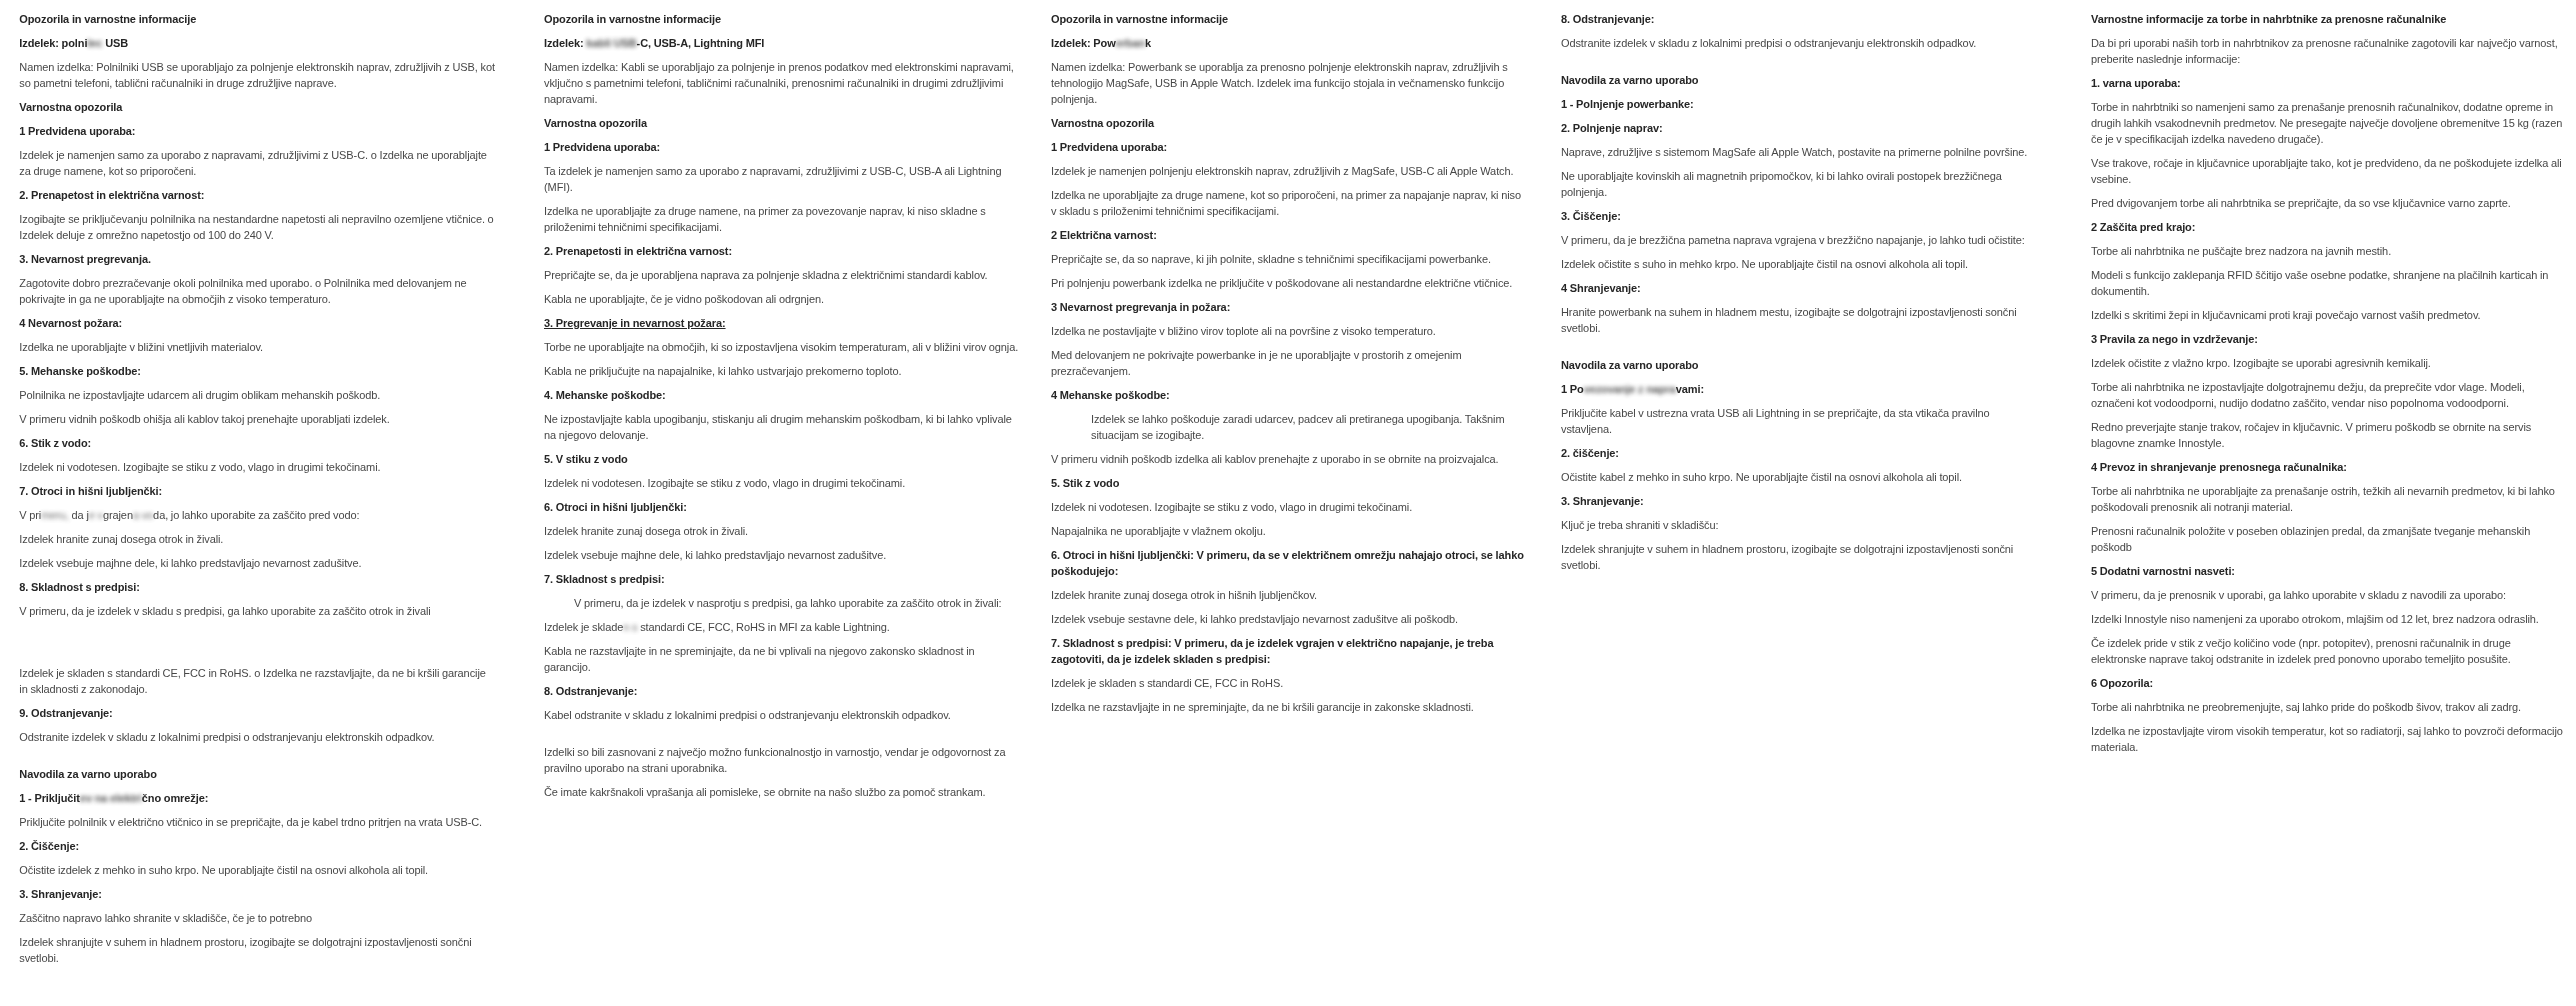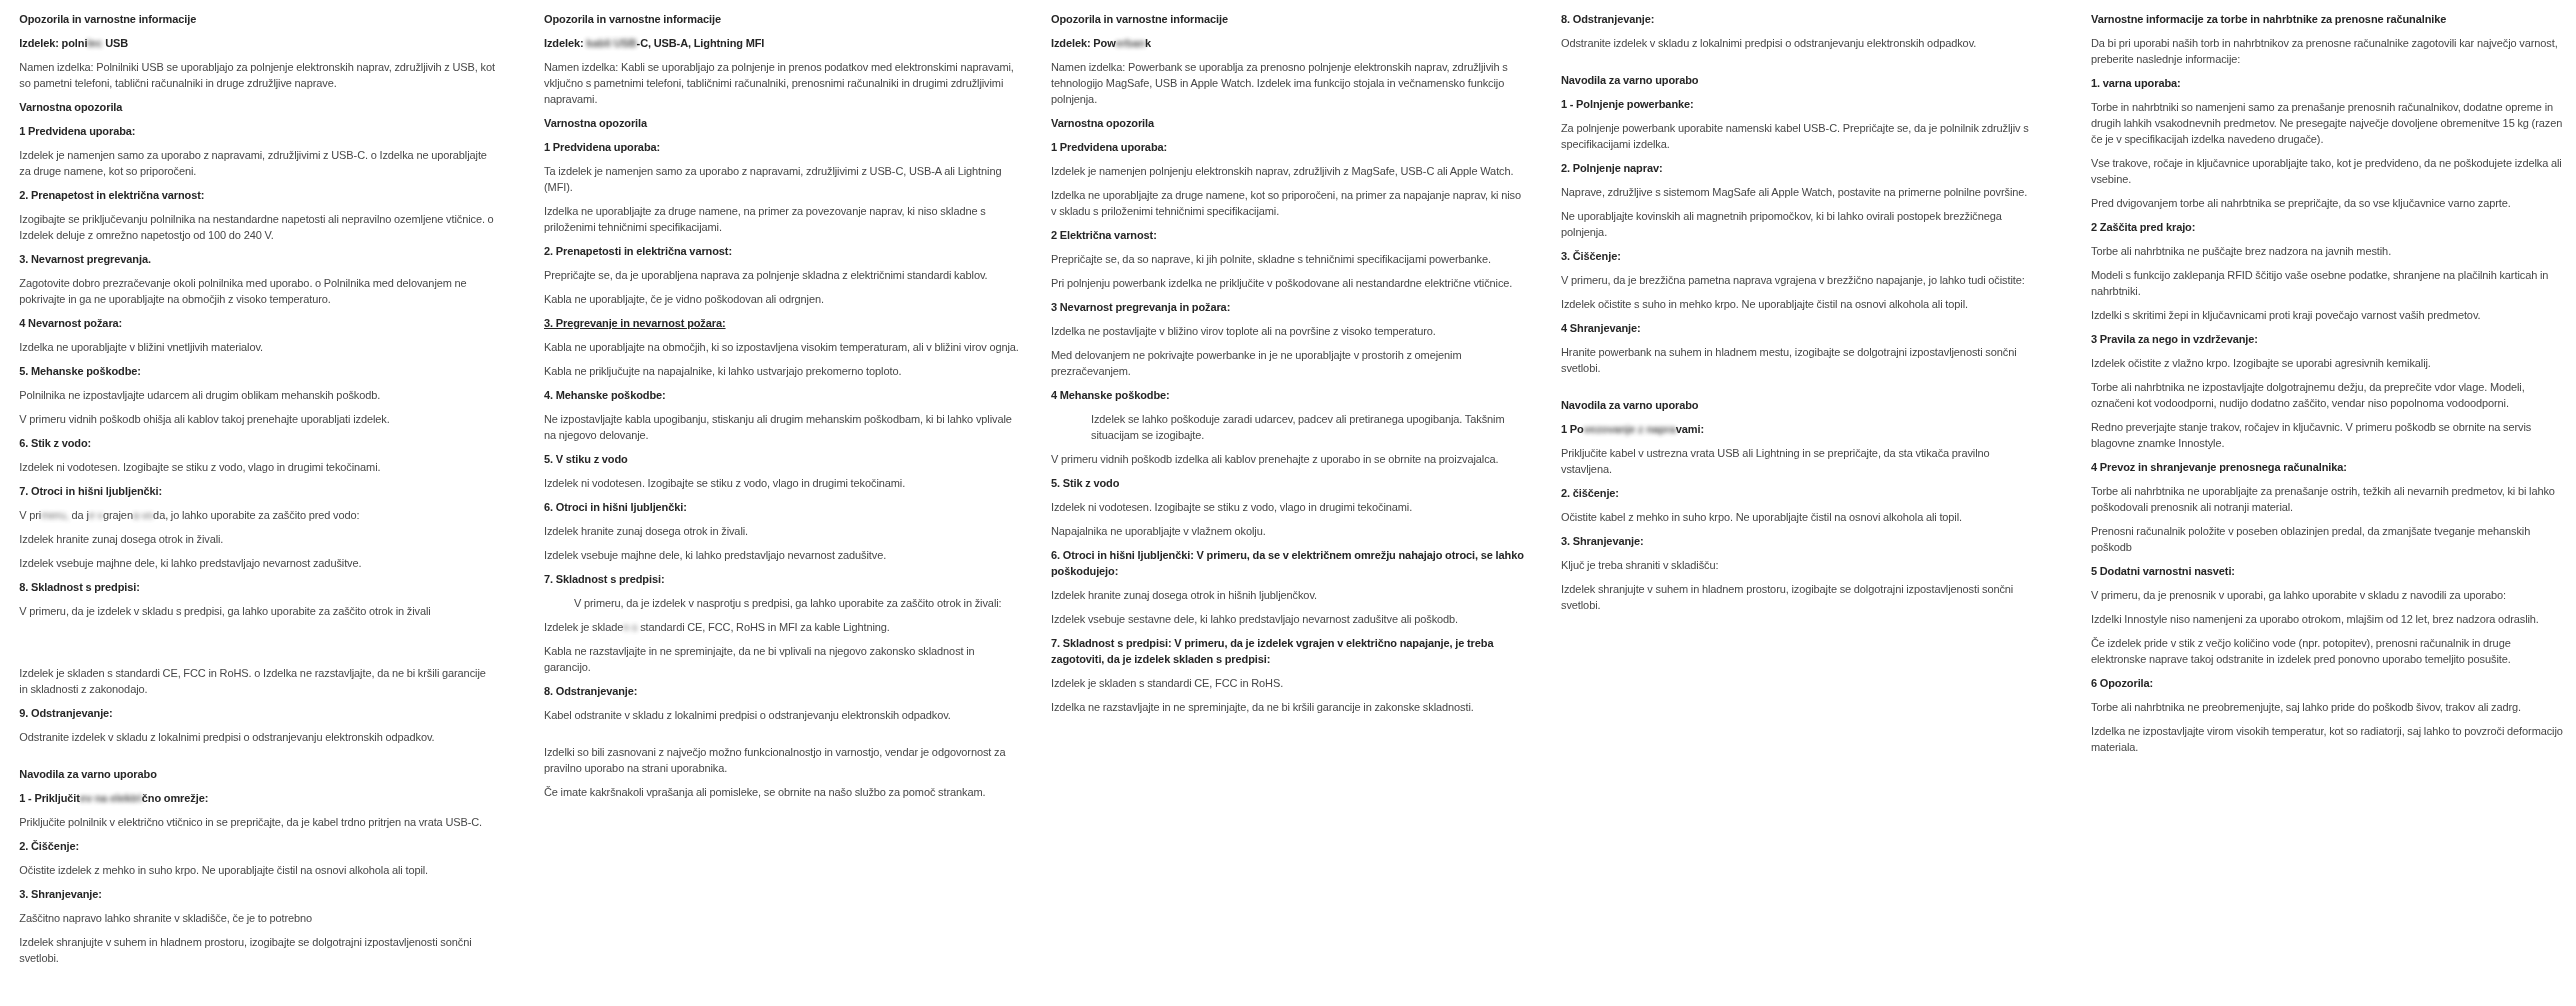--- a/index.html
+++ b/index.html
@@ -91,21 +91,21 @@
       <div class="block h" style="color: rgb(38, 38, 38);"><span>Izdelek: </span><span class="blur">kabli USB</span><span>-C, USB-A, Lightning MFI</span></div>
       <div class="block p" style="color: rgb(71, 71, 71);">Namen izdelka: Kabli se uporabljajo za polnjenje in prenos podatkov med elektronskimi napravami, vključno s pametnimi telefoni, tabličnimi računalniki, prenosnimi računalniki in drugimi združljivimi napravami.</div>
       <div class="block h" style="color: rgb(38, 38, 38);">Varnostna opozorila</div>
       <div class="block h" style="color: rgb(38, 38, 38);">1 Predvidena uporaba:</div>
       <div class="block p" style="color: rgb(71, 71, 71);">Ta izdelek je namenjen samo za uporabo z napravami, združljivimi z USB-C, USB-A ali Lightning (MFI).</div>
       <div class="block p" style="color: rgb(71, 71, 71);">Izdelka ne uporabljajte za druge namene, na primer za povezovanje naprav, ki niso skladne s priloženimi tehničnimi specifikacijami.</div>
       <div class="block h" style="color: rgb(38, 38, 38);">2. Prenapetosti in električna varnost:</div>
       <div class="block p" style="color: rgb(71, 71, 71);">Prepričajte se, da je uporabljena naprava za polnjenje skladna z električnimi standardi kablov.</div>
       <div class="block p" style="color: rgb(71, 71, 71);">Kabla ne uporabljajte, če je vidno poškodovan ali odrgnjen.</div>
       <div class="block h" style="color: rgb(38, 38, 38); text-decoration: underline;">3. Pregrevanje in nevarnost požara:</div>
-      <div class="block p" style="color: rgb(71, 71, 71);">Kabla ne uporabljajte na območjih, ki so izpostavljena visokim temperaturam, ali v bližini virov ognja.</div>
+      <div class="block p" style="color: rgb(71, 71, 71);">Torbe ne uporabljajte na območjih, ki so izpostavljena visokim temperaturam, ali v bližini virov ognja.</div>
       <div class="block p" style="color: rgb(71, 71, 71);">Kabla ne priključujte na napajalnike, ki lahko ustvarjajo prekomerno toploto.</div>
       <div class="block h" style="color: rgb(38, 38, 38);">4. Mehanske poškodbe:</div>
       <div class="block p" style="color: rgb(71, 71, 71);">Ne izpostavljajte kabla upogibanju, stiskanju ali drugim mehanskim poškodbam, ki bi lahko vplivale na njegovo delovanje.</div>
       <div class="block h" style="color: rgb(38, 38, 38);">5. V stiku z vodo</div>
       <div class="block p" style="color: rgb(71, 71, 71);">Izdelek ni vodotesen. Izogibajte se stiku z vodo, vlago in drugimi tekočinami.</div>
       <div class="block h" style="color: rgb(38, 38, 38);">6. Otroci in hišni ljubljenčki:</div>
       <div class="block p" style="color: rgb(71, 71, 71);">Izdelek hranite zunaj dosega otrok in živali.</div>
       <div class="block p" style="color: rgb(71, 71, 71);">Izdelek vsebuje majhne dele, ki lahko predstavljajo nevarnost zadušitve.</div>
       <div class="block h" style="color: rgb(38, 38, 38);">7. Skladnost s predpisi:</div>
       <div class="block p" style="color: rgb(71, 71, 71); margin-left: 30px;">V primeru, da je izdelek v nasprotju s predpisi, ga lahko uporabite za zaščito otrok in živali:</div>
@@ -141,21 +141,20 @@
       <div class="block p" style="color: rgb(71, 71, 71);">Izdelek vsebuje sestavne dele, ki lahko predstavljajo nevarnost zadušitve ali poškodb.</div>
       <div class="block h" style="color: rgb(38, 38, 38);">7. Skladnost s predpisi: V primeru, da je izdelek vgrajen v električno napajanje, je treba zagotoviti, da je izdelek skladen s predpisi:</div>
       <div class="block p" style="color: rgb(71, 71, 71);">Izdelek je skladen s standardi CE, FCC in RoHS.</div>
       <div class="block p" style="color: rgb(71, 71, 71);">Izdelka ne razstavljajte in ne spreminjajte, da ne bi kršili garancije in zakonske skladnosti.</div>
     </div>
     <div class="column" style="left: 1561px;">
       <div class="block h" style="color: rgb(38, 38, 38);">8. Odstranjevanje:</div>
       <div class="block p" style="color: rgb(71, 71, 71);">Odstranite izdelek v skladu z lokalnimi predpisi o odstranjevanju elektronskih odpadkov.</div>
       <div class="block h gap" style="color: rgb(38, 38, 38);">Navodila za varno uporabo</div>
       <div class="block h" style="color: rgb(38, 38, 38);">1 - Polnjenje powerbanke:</div>
-      <div class="block p" style="color: rgb(71, 71, 71);">Za polnjenje powerbank uporabite namenski kabel USB-C. Prepričajte se, da je polnilnik združljiv s specifikacijami izdelka.</div>
       <div class="block h" style="color: rgb(38, 38, 38);">2. Polnjenje naprav:</div>
       <div class="block p" style="color: rgb(71, 71, 71);">Naprave, združljive s sistemom MagSafe ali Apple Watch, postavite na primerne polnilne površine.</div>
       <div class="block p" style="color: rgb(71, 71, 71);">Ne uporabljajte kovinskih ali magnetnih pripomočkov, ki bi lahko ovirali postopek brezžičnega polnjenja.</div>
       <div class="block h" style="color: rgb(38, 38, 38);">3. Čiščenje:</div>
       <div class="block p" style="color: rgb(71, 71, 71);">V primeru, da je brezžična pametna naprava vgrajena v brezžično napajanje, jo lahko tudi očistite:</div>
       <div class="block p" style="color: rgb(71, 71, 71);">Izdelek očistite s suho in mehko krpo. Ne uporabljajte čistil na osnovi alkohola ali topil.</div>
       <div class="block h" style="color: rgb(38, 38, 38);">4 Shranjevanje:</div>
       <div class="block p" style="color: rgb(71, 71, 71);">Hranite powerbank na suhem in hladnem mestu, izogibajte se dolgotrajni izpostavljenosti sončni svetlobi.</div>
       <div class="block h gap" style="color: rgb(38, 38, 38);">Navodila za varno uporabo</div>
       <div class="block h" style="color: rgb(38, 38, 38);"><span>1 Po</span><span class="blur">vezovanje z napra</span><span>vami:</span></div>
@@ -168,21 +167,21 @@
     </div>
     <div class="column" style="left: 2091px;">
       <div class="block h" style="color: rgb(38, 38, 38);">Varnostne informacije za torbe in nahrbtnike za prenosne računalnike</div>
       <div class="block p" style="color: rgb(71, 71, 71);">Da bi pri uporabi naših torb in nahrbtnikov za prenosne računalnike zagotovili kar največjo varnost, preberite naslednje informacije:</div>
       <div class="block h" style="color: rgb(38, 38, 38);">1. varna uporaba:</div>
       <div class="block p" style="color: rgb(71, 71, 71);">Torbe in nahrbtniki so namenjeni samo za prenašanje prenosnih računalnikov, dodatne opreme in drugih lahkih vsakodnevnih predmetov. Ne presegajte največje dovoljene obremenitve 15 kg (razen če je v specifikacijah izdelka navedeno drugače).</div>
       <div class="block p" style="color: rgb(71, 71, 71);">Vse trakove, ročaje in ključavnice uporabljajte tako, kot je predvideno, da ne poškodujete izdelka ali vsebine.</div>
       <div class="block p" style="color: rgb(71, 71, 71);">Pred dvigovanjem torbe ali nahrbtnika se prepričajte, da so vse ključavnice varno zaprte.</div>
       <div class="block h" style="color: rgb(38, 38, 38);">2 Zaščita pred krajo:</div>
       <div class="block p" style="color: rgb(71, 71, 71);">Torbe ali nahrbtnika ne puščajte brez nadzora na javnih mestih.</div>
-      <div class="block p" style="color: rgb(71, 71, 71);">Modeli s funkcijo zaklepanja RFID ščitijo vaše osebne podatke, shranjene na plačilnih karticah in nahrbtniki.</div>
+      <div class="block p" style="color: rgb(71, 71, 71);">Modeli s funkcijo zaklepanja RFID ščitijo vaše osebne podatke, shranjene na plačilnih karticah in dokumentih.</div>
       <div class="block p" style="color: rgb(71, 71, 71);">Izdelki s skritimi žepi in ključavnicami proti kraji povečajo varnost vaših predmetov.</div>
       <div class="block h" style="color: rgb(38, 38, 38);">3 Pravila za nego in vzdrževanje:</div>
       <div class="block p" style="color: rgb(71, 71, 71);">Izdelek očistite z vlažno krpo. Izogibajte se uporabi agresivnih kemikalij.</div>
       <div class="block p" style="color: rgb(71, 71, 71);">Torbe ali nahrbtnika ne izpostavljajte dolgotrajnemu dežju, da preprečite vdor vlage. Modeli, označeni kot vodoodporni, nudijo dodatno zaščito, vendar niso popolnoma vodoodporni.</div>
       <div class="block p" style="color: rgb(71, 71, 71);">Redno preverjajte stanje trakov, ročajev in ključavnic. V primeru poškodb se obrnite na servis blagovne znamke Innostyle.</div>
       <div class="block h" style="color: rgb(38, 38, 38);">4 Prevoz in shranjevanje prenosnega računalnika:</div>
       <div class="block p" style="color: rgb(71, 71, 71);">Torbe ali nahrbtnika ne uporabljajte za prenašanje ostrih, težkih ali nevarnih predmetov, ki bi lahko poškodovali prenosnik ali notranji material.</div>
       <div class="block p" style="color: rgb(71, 71, 71);">Prenosni računalnik položite v poseben oblazinjen predal, da zmanjšate tveganje mehanskih poškodb</div>
       <div class="block h" style="color: rgb(38, 38, 38);">5 Dodatni varnostni nasveti:</div>
       <div class="block p" style="color: rgb(71, 71, 71);">V primeru, da je prenosnik v uporabi, ga lahko uporabite v skladu z navodili za uporabo:</div>

